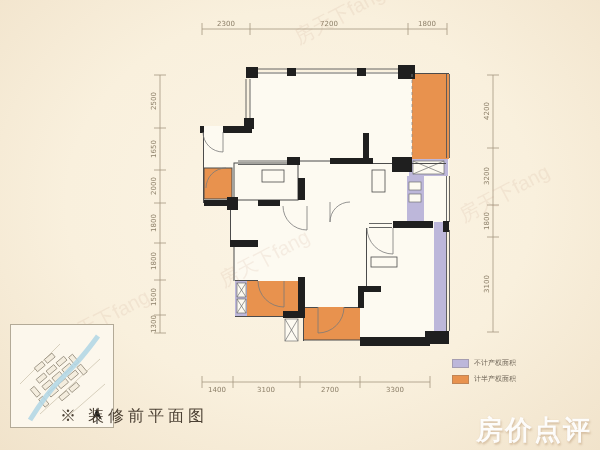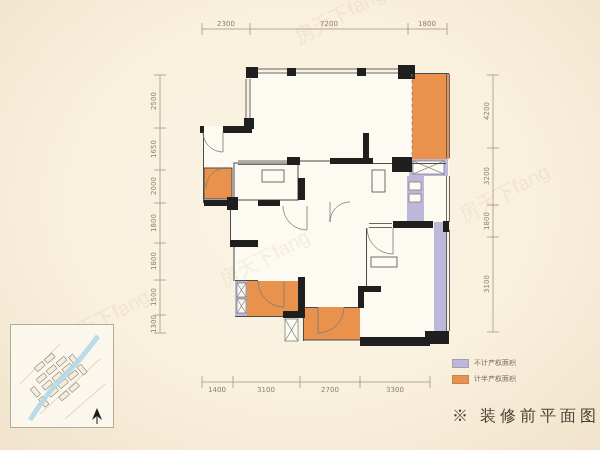--- a/index.html
+++ b/index.html
@@ -9,21 +9,21 @@
     font-family:"Liberation Sans", sans-serif;
   }
   #stage{position:absolute;left:0;top:0;width:600px;height:450px;}
   svg{display:block;}
   text.dim{font-size:7px;fill:#8c7f68;font-family:"DejaVu Sans",sans-serif;}
   .legend{position:absolute;left:452px;top:358px;}
   .legend-row{display:flex;align-items:center;margin-bottom:6px;}
   .legend-swatch{width:15px;height:7px;margin-right:5px;border:0.5px solid rgba(120,110,100,.35);}
   .legend-label{font-size:7px;color:#6f6557;white-space:nowrap;}
   .caption{
-    position:absolute;left:60px;top:406px;width:540px;text-align:right;
+    position:absolute;left:60px;top:406px;width:540px;text-align:left;
     font-family:"Liberation Serif", serif;font-size:16px;color:#4c4134;letter-spacing:4px;
   }
   .wm-diag{
     position:absolute;color:rgba(190,145,120,0.13);font-size:20px;
     transform:rotate(-28deg);white-space:nowrap;pointer-events:none;
   }
   .brand{position:absolute;right:8px;bottom:2px;pointer-events:none;}
   .brand-title{
     font-size:27px;font-weight:bold;color:rgba(255,255,255,0.95);letter-spacing:2px;
     text-shadow:1px 2px 2px rgba(170,130,90,0.35), 0 0 1px rgba(150,110,70,0.2);
@@ -255,15 +255,16 @@
     </div>
     <div class="legend-row">
       <span class="legend-swatch" style="background: rgb(232, 146, 78);"></span>
       <span class="legend-label">计半产权面积</span>
     </div>
   </div>
 
   <div class="caption">※ 装修前平面图</div>
 
   <div class="brand">
+    <div class="brand-title">房价点评</div>
   </div>
 
 </div>
 
 </body></html>

